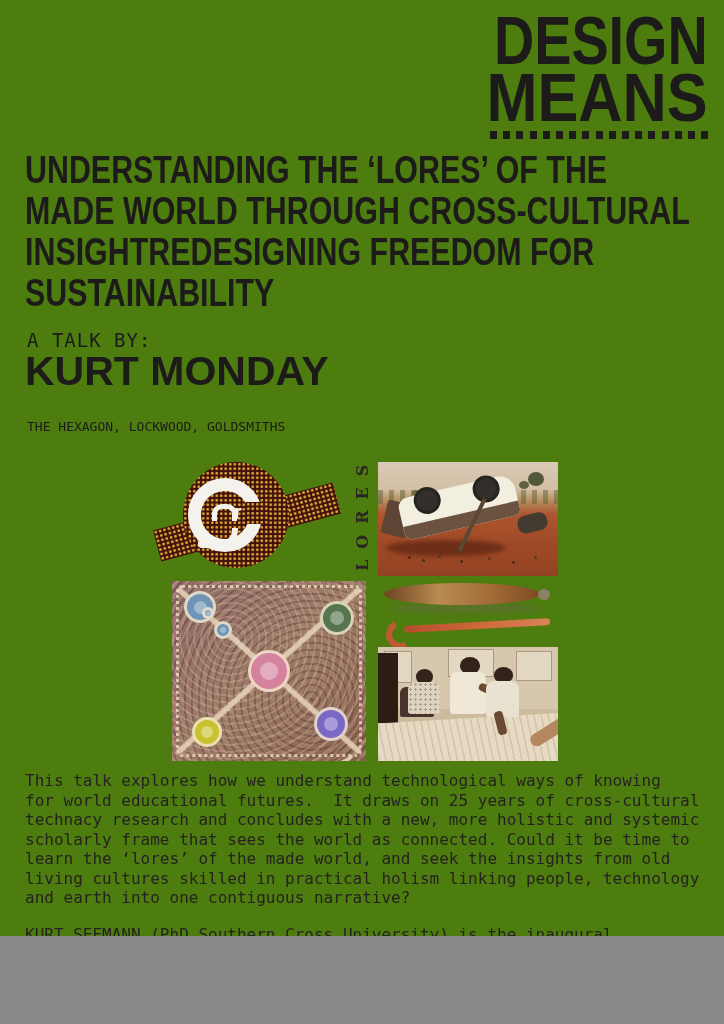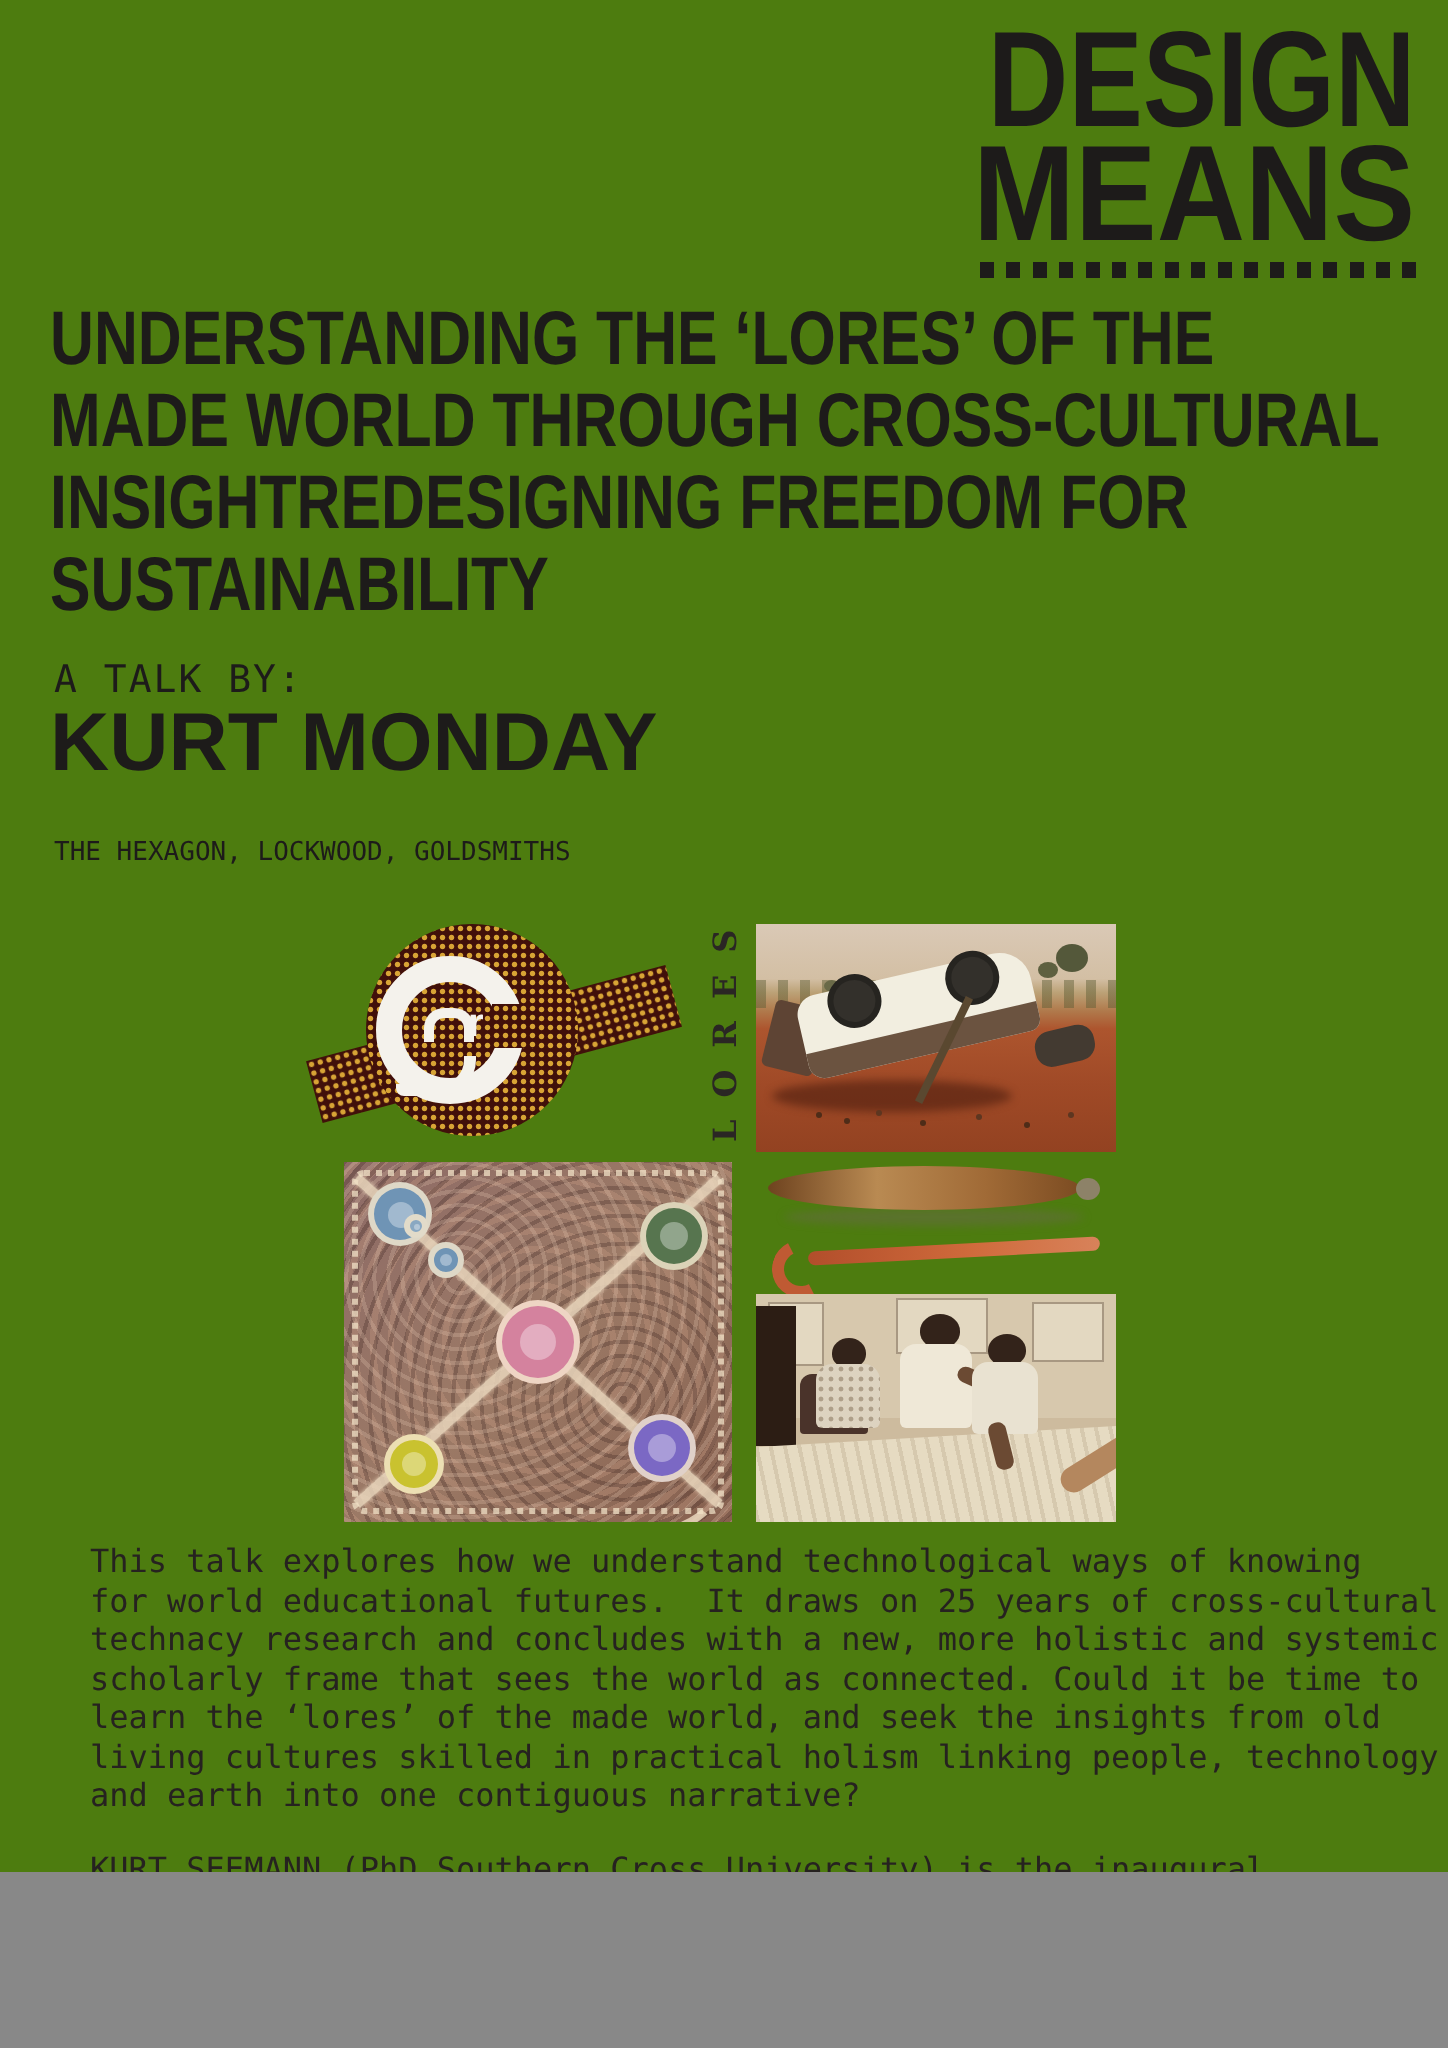--- a/index.html
+++ b/index.html
@@ -124,21 +124,21 @@
     background-image:radial-gradient(circle,rgba(118,96,72,.45) 1px,rgba(0,0,0,0) 1.4px);background-size:5px 5px;}
   .f2-hair{left:82px;top:10px;width:20px;height:17px;}
   .f2-shirt{left:72px;top:25px;width:36px;height:42px;background:#efe8d7;}
   .f2-arm{left:100px;top:40px;width:26px;height:8px;background:#6b4a33;transform:rotate(24deg);border-radius:4px;}
   .f3-hair{left:116px;top:20px;width:19px;height:16px;}
   .f3-shirt{left:108px;top:34px;width:33px;height:36px;background:#e9e2d1;}
   .f3-arm{left:118px;top:64px;width:9px;height:24px;background:#6b4a33;transform:rotate(-14deg);border-radius:4px;}
   .ext-arm{left:150px;top:78px;width:44px;height:13px;background:#b4875e;
     transform:rotate(-32deg);border-radius:8px 2px 2px 8px;}
   
-  .bodytext{position:absolute;left:25px;font-size:16px;line-height:19.5px;white-space:pre;color:#262220;margin-left:20px;}
+  .bodytext{position:absolute;left:25px;font-size:16px;line-height:19.5px;white-space:pre;color:#262220;}
   .para1{top:771px;}
   .para2{top:925px;}
 </style>
 </head>
 <body>
 
 <div class="poster">
 
   <div class="masthead">
     <div class="mast-line l1"><span>DESIGN</span></div>

